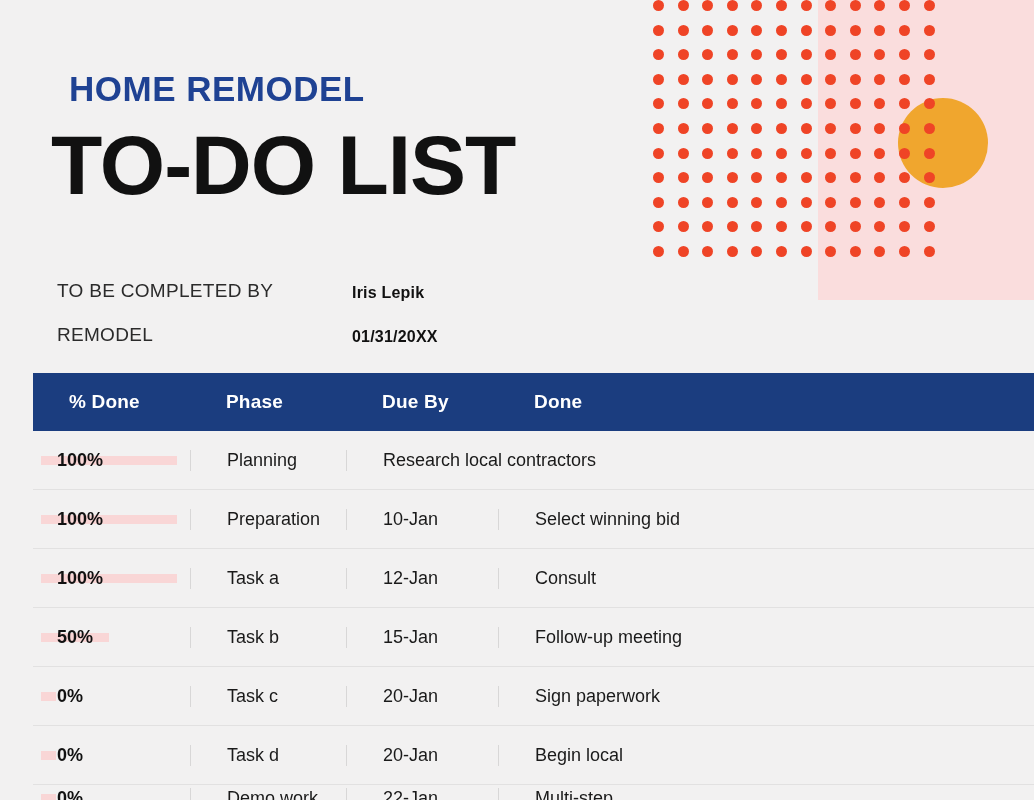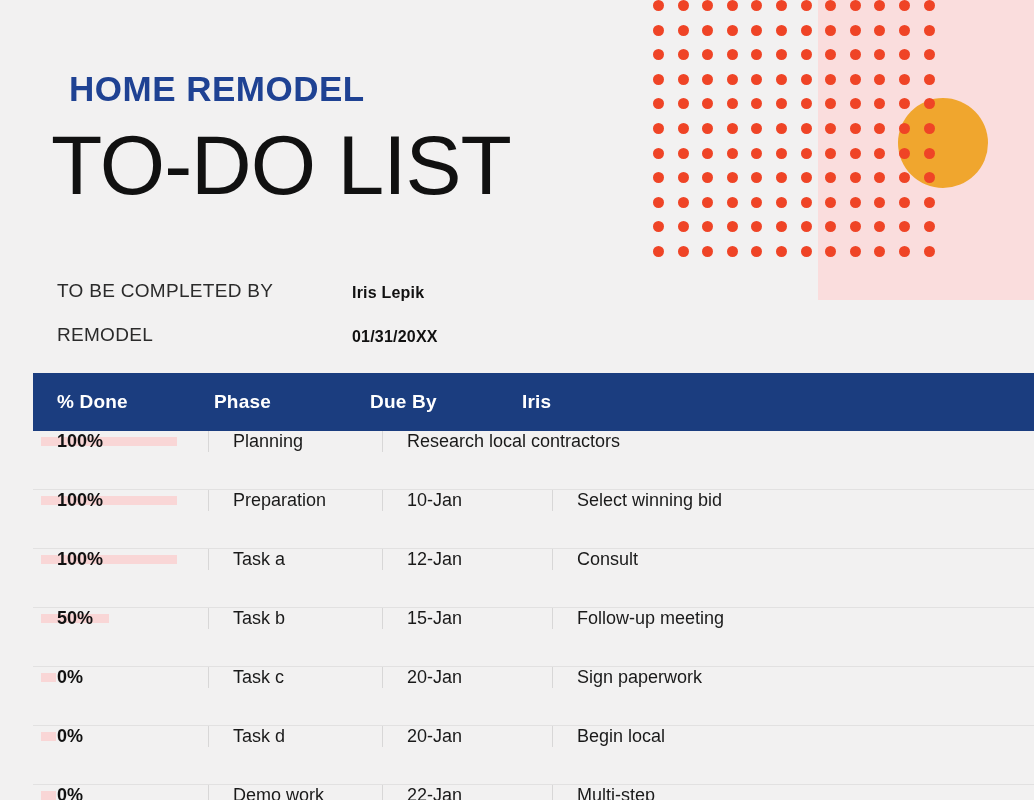--- a/index.html
+++ b/index.html
@@ -72,21 +72,21 @@
   #eyebrow {
     font-size: 35px;
     font-weight: bold;
     letter-spacing: 0.5px;
     color: #1f4293;
     line-height: 1.1;
     margin: 12px;
   }
   #main-title {
     font-size: 84px;
-    font-weight: 400;
+    font-weight: 700;
     color: #111111;
     line-height: 1.05;
     margin: 8px 0 4px -6px;
     letter-spacing: -1px;
   }
 
   
   #meta {
     position: absolute;
     left: 57px;
@@ -126,30 +126,29 @@
   }
   .table-header .cell {
     font-size: 19px;
     font-weight: bold;
     color: #ffffff;
     letter-spacing: 0.2px;
   }
   .table-row {
     display: flex;
     height: 58px;
-    align-items: flex-start;
+    align-items: center;
     background: #f2f1f1;
     border-bottom: 1px solid #e2e1e1;
-    gap: 18px;
   }
   .cell {
     box-sizing: border-box;
     display: flex;
     align-items: center;
-    padding-left: 24px;
+    padding-left: 36px;
     font-size: 18px;
     color: #1a1a1a;
   }
   .col-pct    { width: 157px; }
   .col-phase  { width: 156px; }
   .col-due    { width: 152px; }
   .col-notes  { flex: 1; }
 
   .table-row .col-phase,
   .table-row .col-due,
@@ -219,21 +218,21 @@
     <span class="meta-label">REMODEL</span>
     <span class="meta-value">01/31/20XX</span>
   </div>
 </div>
 
 <div id="task-table">
   <div class="table-header">
     <div class="cell col-pct">% Done</div>
     <div class="cell col-phase">Phase</div>
     <div class="cell col-due">Due By</div>
-    <div class="cell col-notes">Iris</div>
+    <div class="cell col-notes">Done</div>
   </div>
   <div id="table-body">
       <div class="table-row">
         <div class="cell col-pct progress">
           <div class="bar" style="width: 136px;"></div>
           <span class="pct-text">100%</span>
         </div>
         <div class="cell col-phase">Planning</div>
         <div class="cell col-notes">Research local contractors</div>
       </div>

